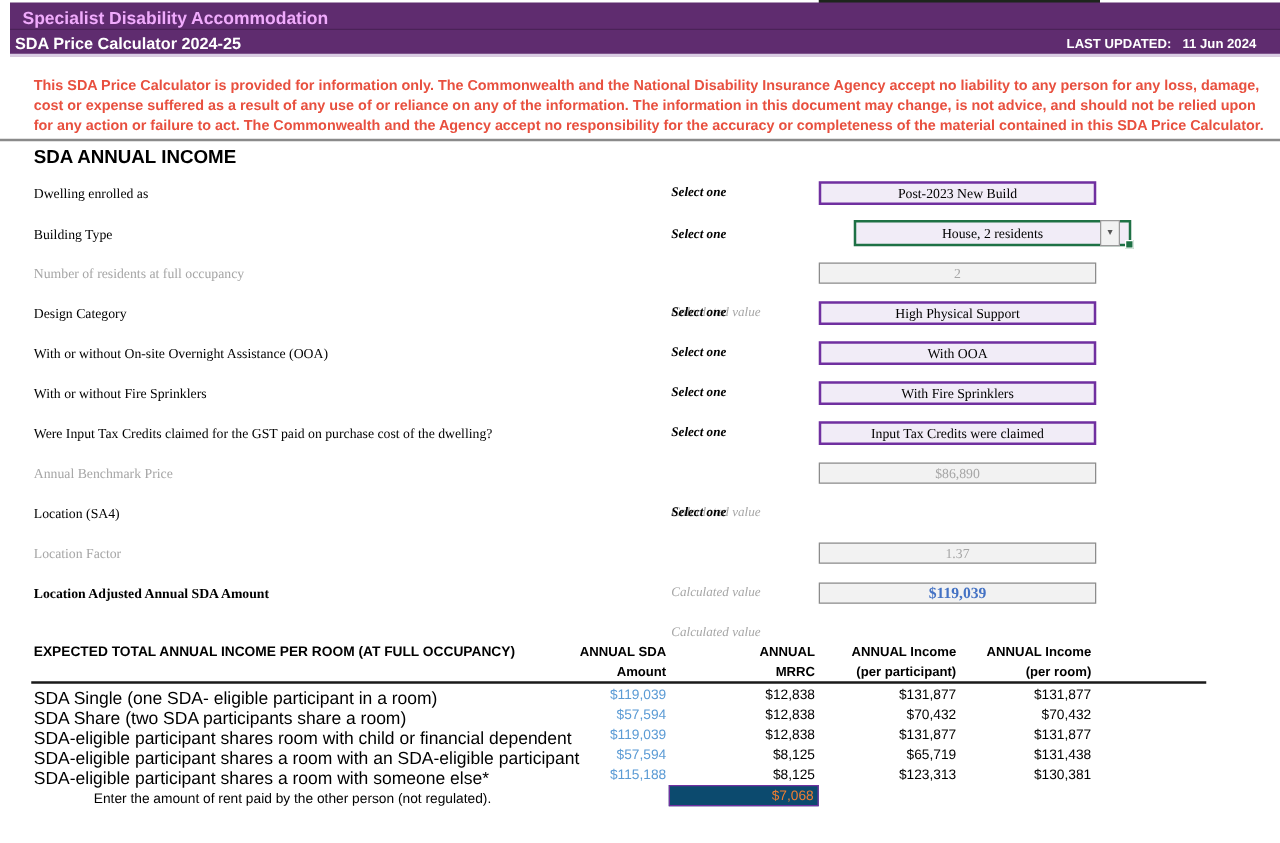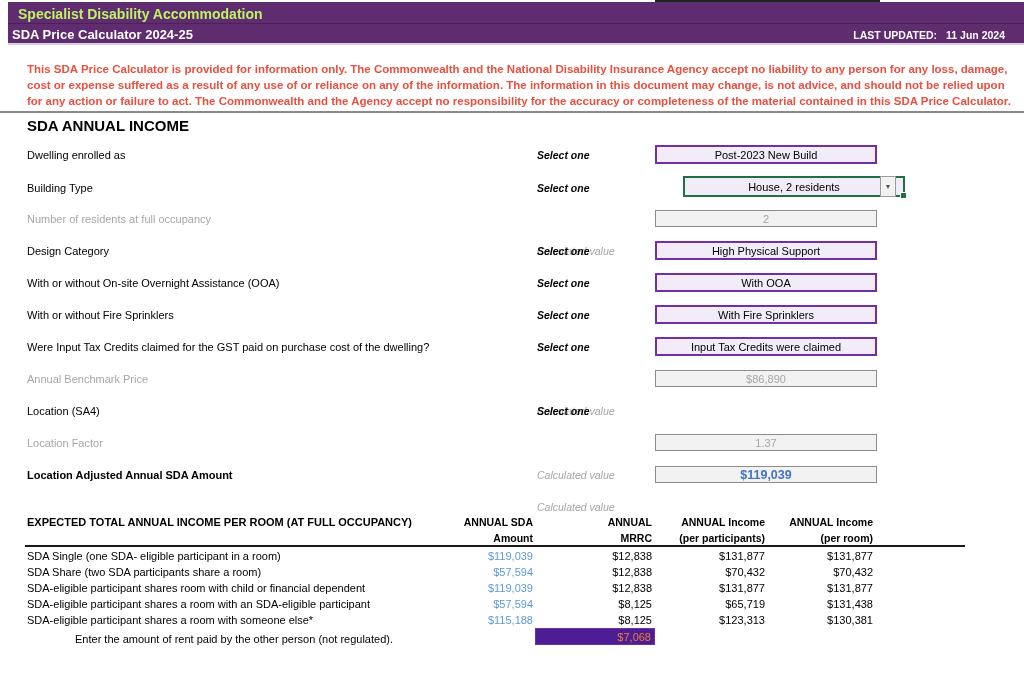--- a/index.html
+++ b/index.html
@@ -12,35 +12,35 @@
   }
   .page { position:absolute; inset:0; }
 
   
   .top-strip { position:absolute; left:655px; top:0; width:225px; height:3px; background:#1d251d; }
   .hdr {
     position:absolute; left:8px; top:2px; width:1016px; height:41px;
     background:#5f2c6f; border-bottom:2px solid #d9cce3;
   }
   .hdr-sep { position:absolute; left:0; top:21px; width:100%; height:1px; background:#4b2258; }
-  .hdr-line1 { position:absolute; left:10px; top:4px; color:#bef264; font-size:14px; font-weight:bold; white-space:nowrap; }
+  .hdr-line1 { position:absolute; left:10px; top:4px; color:#f0abfc; font-size:14px; font-weight:bold; white-space:nowrap; }
   .hdr-line2 { position:absolute; left:4px; top:25px; color:#fff; font-size:13px; font-weight:bold; white-space:nowrap; }
   .last-updated { position:absolute; right:19px; top:27px; color:#fff; font-size:10.5px; font-weight:bold; white-space:nowrap; }
   .last-updated .lu-val { margin-left:6px; }
 
   
   .disclaimer {
     position:absolute; left:27px; top:61px; width:988px;
     color:#e8503f; font-size:11.5px; font-weight:bold; line-height:16px;
   }
   .divider { position:absolute; left:0; top:111px; width:1024px; height:2px; background:#8a8a8a; }
   .section-title { position:absolute; left:27px; top:117px; font-size:15px; font-weight:bold; color:#000; }
 
   
-  .frow { position:absolute; left:0; width:900px; height:22px; }
+  .frow { position:absolute; left:0; width:900px; height:22px;font-family:Liberation Serif, serif; }
   .flabel { position:absolute; left:27px; top:3px; font-size:11px; color:#000; white-space:nowrap; }
   .flabel.grey { color:#a6a6a6; }
   .flabel.bold { font-weight:bold; }
   .fhint { position:absolute; left:537px; top:3px; font-size:10.5px; font-style:italic; white-space:nowrap; }
   .fhint.select { font-weight:bold; color:#000; }
   .fhint.calc { color:#a6a6a6;margin-top:32px; }
   .fbox {
     position:absolute; left:655px; top:0; width:222px; height:17px;
     box-sizing:border-box; display:flex; align-items:center; justify-content:center;
     font-size:11px; color:#000; white-space:nowrap;text-align:right;
@@ -59,27 +59,27 @@
     display:flex; align-items:center; justify-content:center; cursor:pointer;
   }
   .dropdown-btn .tri { font-size:7px; color:#555; line-height:1; }
 
   
   .tbl-title { position:absolute; left:27px; top:516px; font-size:11px; font-weight:bold; white-space:nowrap; }
   .col-h { position:absolute; top:514px; width:130px; text-align:right; font-size:10.5px; font-weight:bold; line-height:16px; }
   .col-h.c1 { left:403px; } .col-h.c2 { left:522px; } .col-h.c3 { left:635px; } .col-h.c4 { left:743px; }
   .tbl-rule { position:absolute; left:25px; top:545px; width:940px; height:2px; background:#1a1a1a; }
   .trow { position:absolute; left:0; width:1024px; height:16px; }
-  .tlabel { position:absolute; left:27px; top:1px; font-size:11px; color:#000; white-space:nowrap; }
+  .tlabel { position:absolute; left:27px; top:1px; font-size:14px; color:#000; white-space:nowrap; }
   .tval { position:absolute; top:1px; width:120px; text-align:right; font-size:11px; color:#000; white-space:nowrap; }
   .tval.v1 { left:413px; color:#5b9bd5; } .tval.v2 { left:532px; } .tval.v3 { left:645px; } .tval.v4 { left:753px; }
   .rent-label { position:absolute; left:75px; top:633px; font-size:11px; color:#000; white-space:nowrap; }
   .rent-box {
     position:absolute; left:535px; top:628px; width:120px; height:17px;
-    box-sizing:border-box; background:#4c1d95; border:1.5px solid #7030a0;
+    box-sizing:border-box; background:#0c4a6e; border:1.5px solid #7030a0;
     display:flex; align-items:center; justify-content:flex-end;
     padding-right:3px; font-size:11px; color:#ed7d31;
   }
 </style>
 </head>
 <body>
 
 <div class="page">
 
   <div class="top-strip"></div>
@@ -170,21 +170,21 @@
   <div class="col-h c2">
     <div>ANNUAL</div>
     <div>MRRC</div>
   </div>
   <div class="col-h c1">
     <div>ANNUAL SDA</div>
     <div>Amount</div>
   </div>
   <div class="col-h c3">
     <div>ANNUAL Income</div>
-    <div>(per participants)</div>
+    <div>(per participant)</div>
   </div>
   <div class="col-h c4">
     <div>ANNUAL Income</div>
     <div>(per room)</div>
   </div>
 
   <div class="tbl-rule"></div>
 
   <div class="trow" style="top:549px">
     <div class="tlabel">SDA Single (one SDA- eligible participant in a room)</div>

